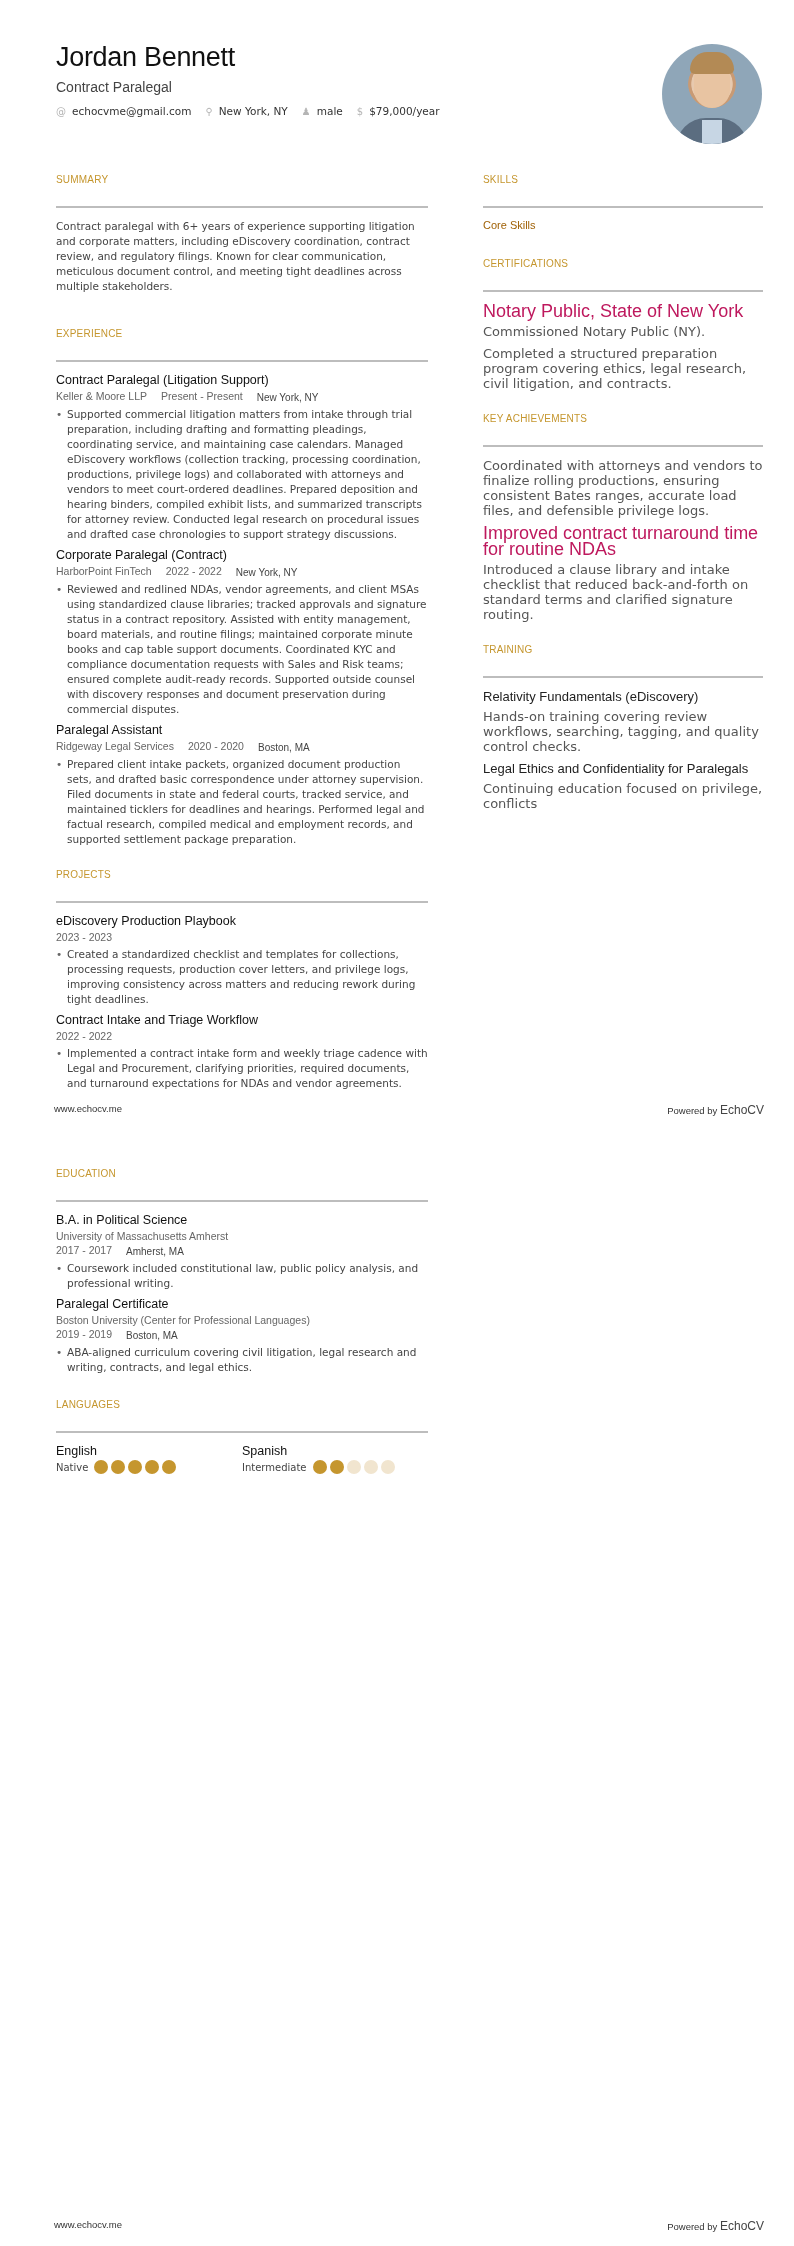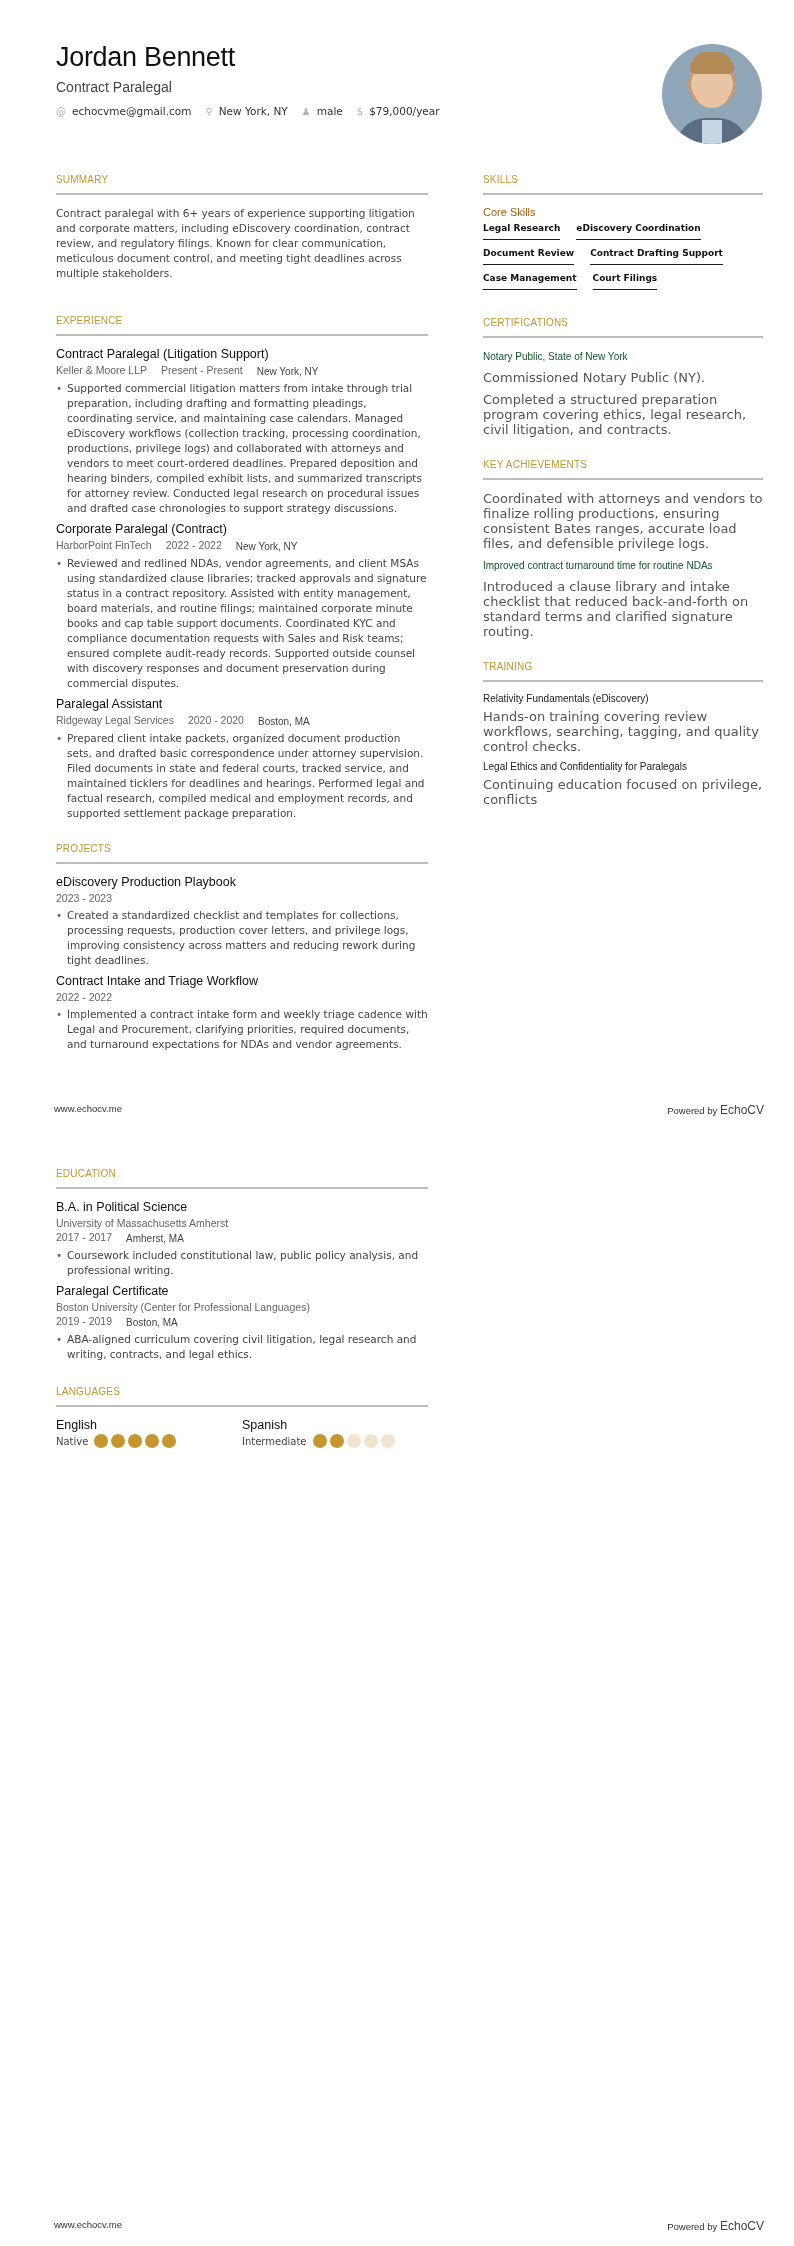--- a/index.html
+++ b/index.html
@@ -13,33 +13,33 @@
   .contacts { display: flex; gap: 14px; margin-top: 10px; font-size: 10.5px; color: #333; align-items: center; }
   .contact { display: flex; align-items: center; gap: 6px; }
   .ci { color: #b5b5b5; font-size: 10px; }
   .avatar { position: absolute; top: 44px; left: 650px; width: 100px; height: 100px; border-radius: 50%; overflow: hidden; background: radial-gradient(circle at 50% 40%, #e7c9ae 0 26%, #c89a74 27% 30%, #8fa6b8 31% 100%); }
   .avatar .hair { position: absolute; top: 8px; left: 28px; width: 44px; height: 22px; background: #b38a55; border-radius: 22px 22px 6px 6px; }
   .avatar .face { position: absolute; top: 18px; left: 32px; width: 36px; height: 46px; background: #e8c4a2; border-radius: 16px 16px 18px 18px; }
   .avatar .body { position: absolute; bottom: -8px; left: 14px; width: 72px; height: 34px; background: #5b6d80; border-radius: 30px 30px 0 0; }
   .avatar .shirt { position: absolute; bottom: -4px; left: 40px; width: 20px; height: 28px; background: #c7d6e4; }
   .col-l { position: absolute; left: 44px; width: 372px; }
   .col-r { position: absolute; left: 471px; width: 280px; }
-  .sec-h { font-family: "Liberation Sans", sans-serif; font-size: 10px; color: #c5962e; text-transform: uppercase; letter-spacing: 0.2px; padding-bottom: 8px; border-bottom: 2px solid #bdbdbd; margin-bottom: 11px; }
+  .sec-h { font-family: "Liberation Sans", sans-serif; font-size: 10px; color: #c5962e; text-transform: uppercase; letter-spacing: 0.2px; padding-bottom: 21px; border-bottom: 2px solid #bdbdbd; margin-bottom: 11px; }
   .para { font-size: 10.5px; line-height: 15px; color: #444; }
   .item-t { font-family: "Liberation Sans", sans-serif; font-size: 12.5px; color: #111; margin-bottom: 3px; }
   .meta { font-size: 10.5px; color: #666; display: flex; gap: 14px; margin-bottom: 4px; font-family: "Liberation Sans", sans-serif; }
   .meta .loc { font-size: 10px; color: #444; padding-top: 2px; }
   .bul { display: flex; font-size: 10.5px; line-height: 15px; color: #444; margin-bottom: 6px; }
   .bul .dot { width: 11px; flex-shrink: 0; color: #666; }
   .skill-h { font-family: "Liberation Sans", sans-serif; font-size: 11px; color: #a16207; margin-bottom: 5px; }
   .skills { display: flex; flex-wrap: wrap; column-gap: 16px; row-gap: 8px; width: 280px; }
   .skill { font-size: 9px; font-weight: bold; color: #111; padding-bottom: 6px; border-bottom: 1px solid #222; }
-  .cert-t { font-family: "Liberation Sans", sans-serif; font-size: 10px; color: #14532d; line-height: 16px; margin-bottom: 5px; }
+  .cert-t { font-family: "Liberation Sans", sans-serif; font-size: 18px; color: #be185d; line-height: 16px; margin-bottom: 5px; }
   .cert-d { font-size: 13px; line-height: 15px; color: #555; margin-bottom: 7px; }
-  .train-t { font-family: "Liberation Sans", sans-serif; font-size: 10px; color: #222; margin-bottom: 5px; }
+  .train-t { font-family: "Liberation Sans", sans-serif; font-size: 13px; color: #222; margin-bottom: 5px; }
   .footer { position: absolute; left: 42px; right: 42px; display: flex; justify-content: space-between; font-family: "Liberation Sans", sans-serif; font-size: 9.5px; color: #333; text-align: center; }
   .footer .brand { font-size: 12px; color: #444; }
   .langs { display: flex; }
   .lang { width: 190px; }
   .lang-n { font-family: "Liberation Sans", sans-serif; font-size: 12.5px; color: #111; }
   .lang-l { display: flex; align-items: center; gap: 6px; font-size: 10px; color: #444; margin-top: 2px; }
   .dots { display: flex; gap: 3px; }
   .d { width: 14px; height: 14px; border-radius: 50%; background: #c5962e; }
   .d.off { background: #f1e5cf; }
 </style>
@@ -137,28 +137,20 @@
       <div class="bul">
           <span class="dot">•</span>
           <span>Implemented a contract intake form and weekly triage cadence with Legal and Procurement, clarifying priorities, required documents, and turnaround expectations for NDAs and vendor agreements.</span>
         </div>
     </div>
   </div>
 
   <div class="col-r" style="top:174px;">
     <div class="sec-h">Skills</div>
     <div class="skill-h">Core Skills</div>
-    <div class="skills">
-      <span class="skill">Legal Research</span>
-      <span class="skill">eDiscovery Coordination</span>
-      <span class="skill">Document Review</span>
-      <span class="skill">Contract Drafting Support</span>
-      <span class="skill">Case Management</span>
-      <span class="skill">Court Filings</span>
-    </div>
 
     <div class="sec-h" style="margin-top:27px;">Certifications</div>
     <div class="cert-t">Notary Public, State of New York</div>
     <div class="cert-d">Commissioned Notary Public (NY).</div>
     <div class="cert-d">Completed a structured preparation program covering ethics, legal research, civil litigation, and contracts.</div>
 
     <div class="sec-h" style="margin-top:22px;">Key Achievements</div>
     <div class="cert-d">Coordinated with attorneys and vendors to finalize rolling productions, ensuring consistent Bates ranges, accurate load files, and defensible privilege logs.</div>
     <div class="cert-t">Improved contract turnaround time for routine NDAs</div>
     <div class="cert-d">Introduced a clause library and intake checklist that reduced back-and-forth on standard terms and clarified signature routing.</div>

